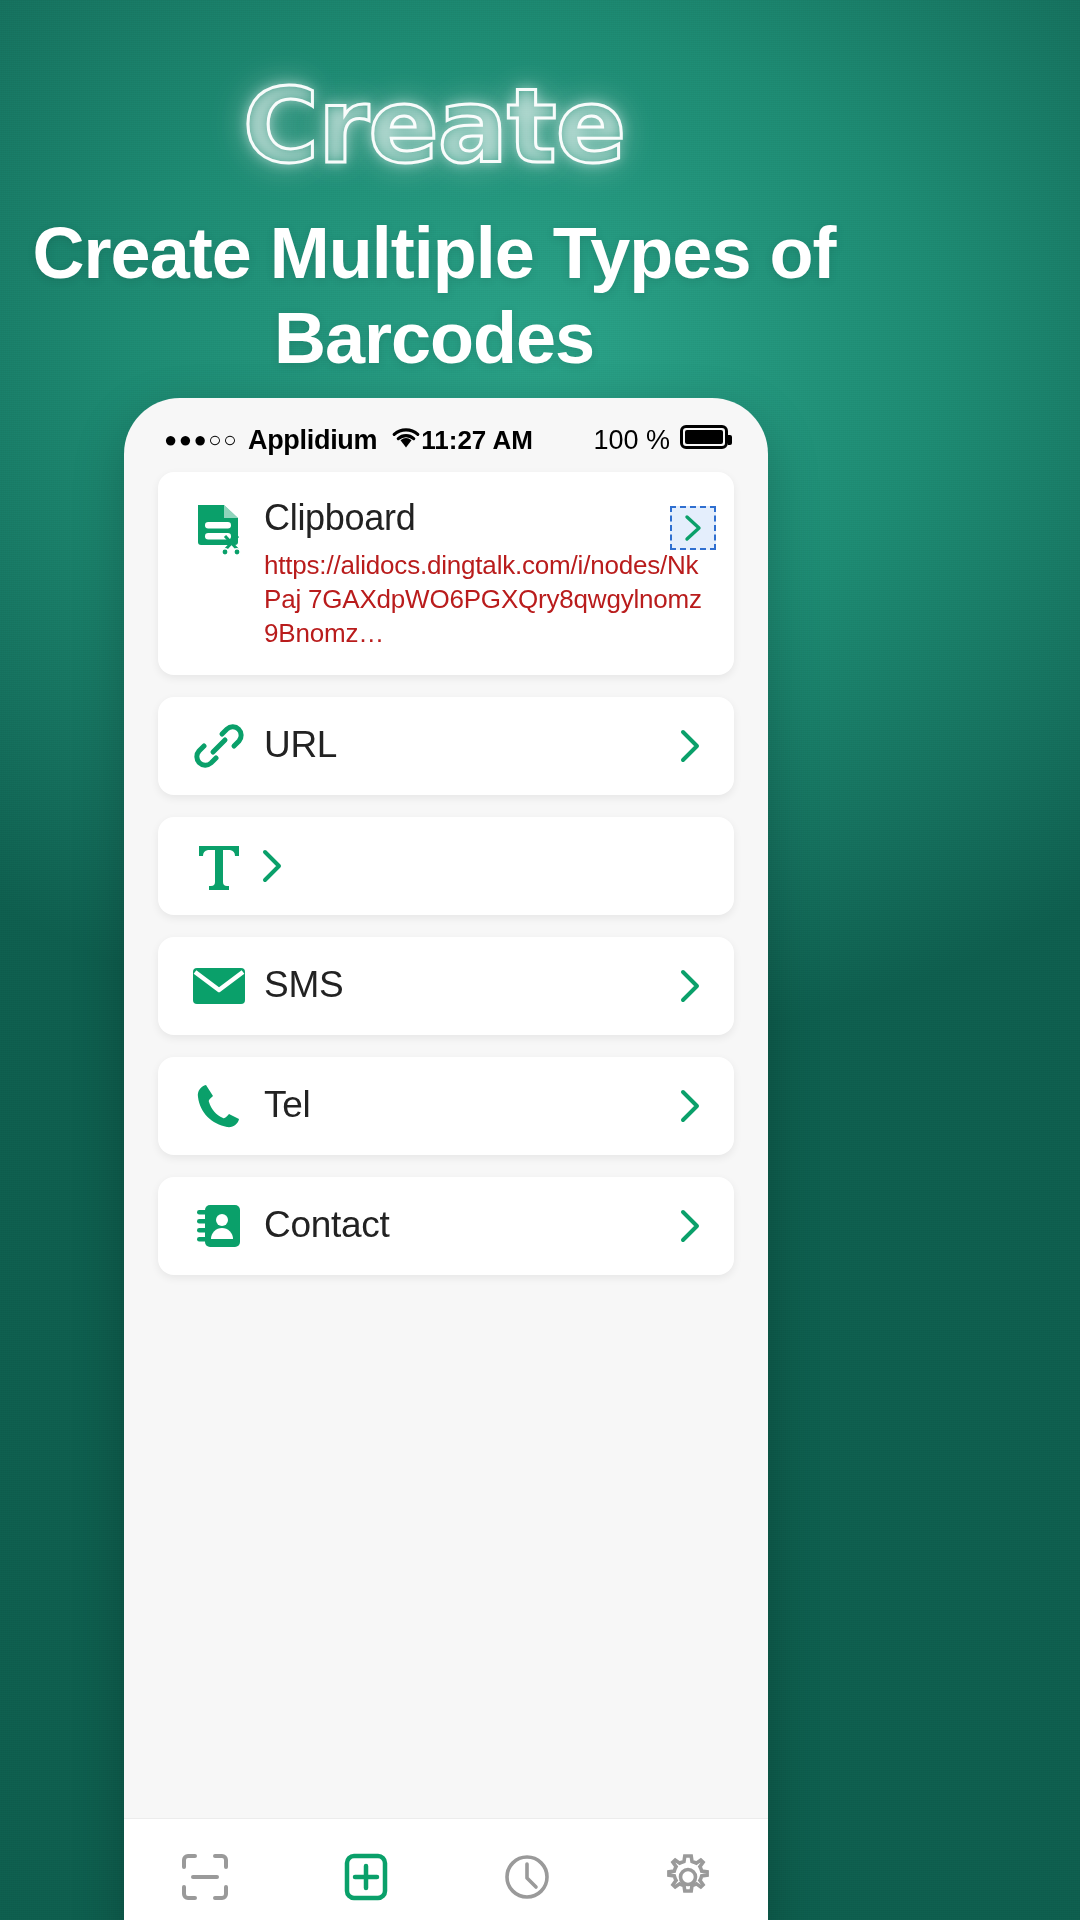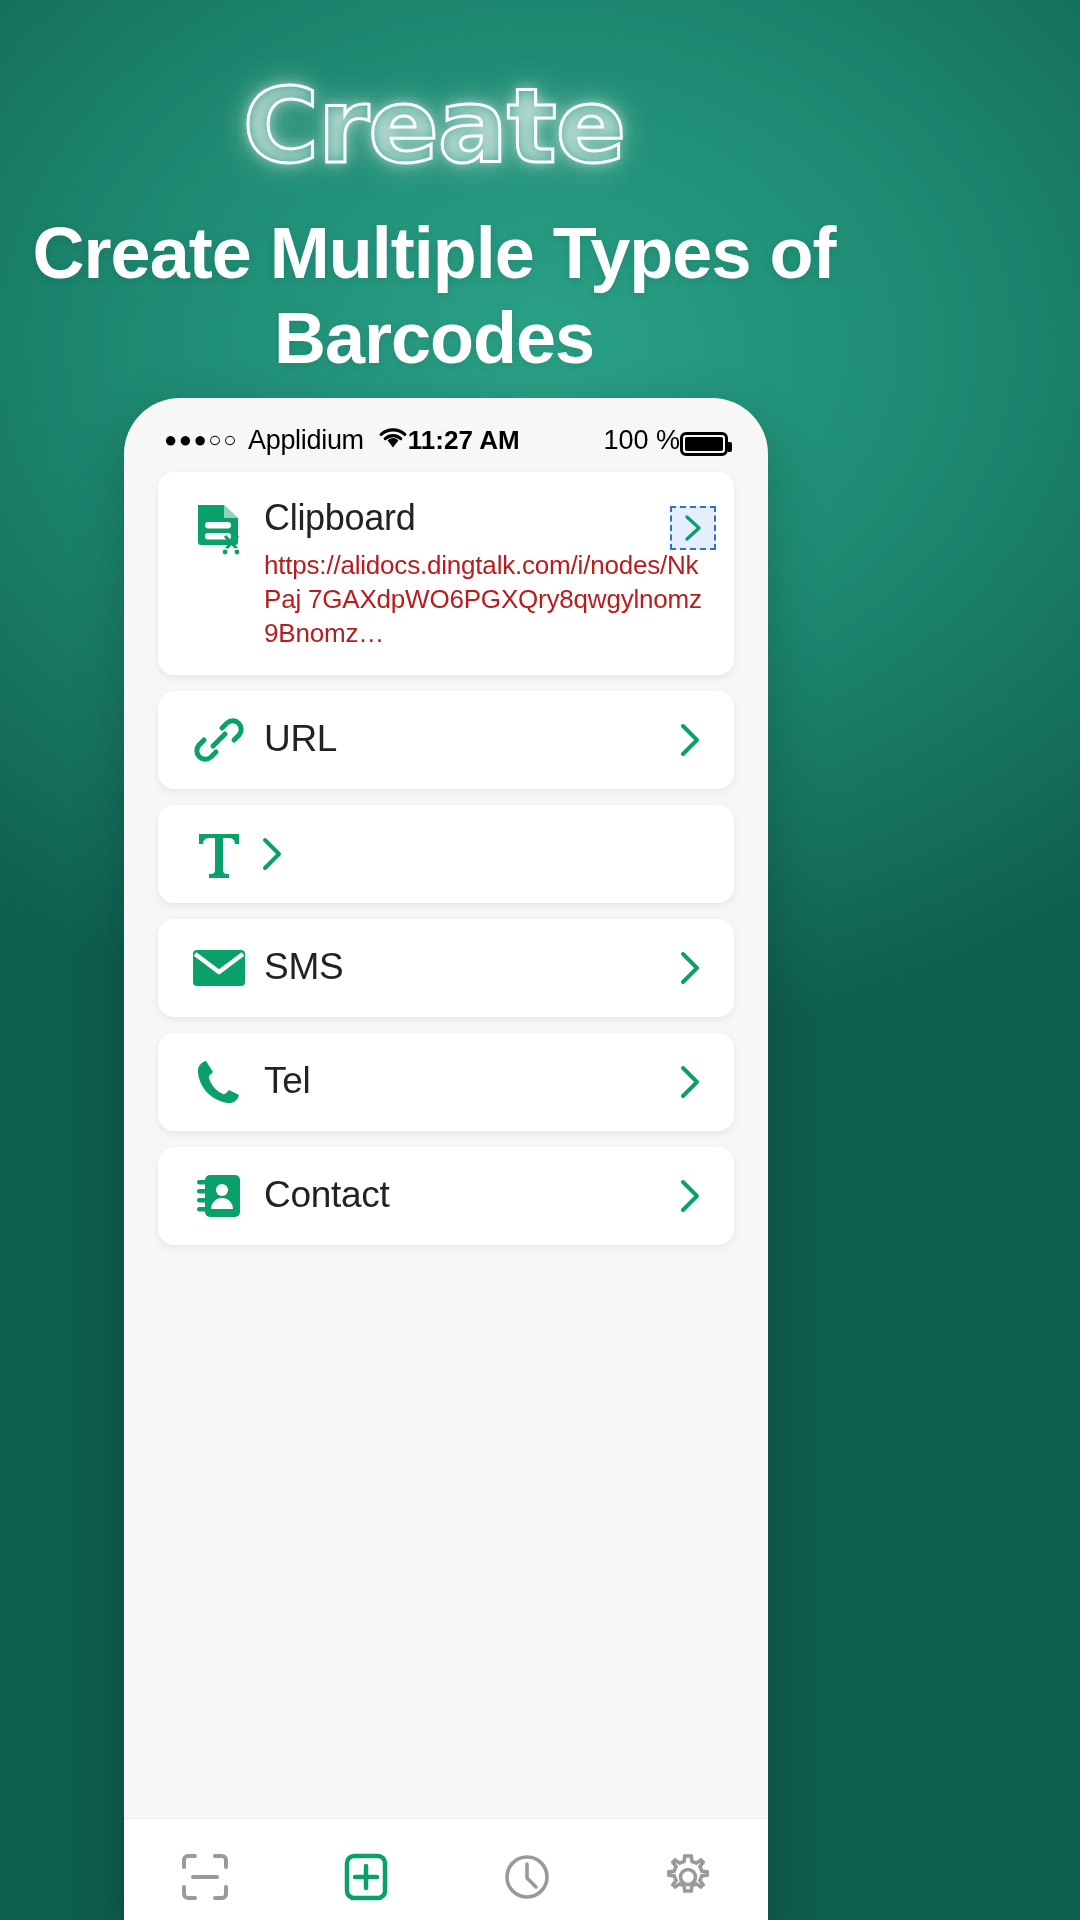--- a/index.html
+++ b/index.html
@@ -70,23 +70,23 @@
 
   
   #statusbar {
     height:74px; flex:0 0 74px;
     display:flex; align-items:center;
     padding:10px 40px 0 40px;
     font-size:26px; font-weight:bold; color:#000;
   }
   .sb-left { display:flex; align-items:center; gap:10px; flex:1; }
   .sb-center { flex:0 0 auto; }
-  .sb-right { flex:1; display:flex; align-items:flex-end; justify-content:flex-end; }
+  .sb-right { flex:1; display:flex; align-items:flex-start; justify-content:flex-end; gap:10px; }
   .dots { letter-spacing:1.5px; font-size:22px; }
-  .carrier { font-weight:normal; font-size:27px; letter-spacing:-.3px; }
+  .carrier { font-weight:bold; font-size:27px; letter-spacing:-.3px; }
   .wifi-ico { display:inline-block; margin-left:4px; }
   .batt-pct { font-weight:normal; font-size:27px; }
   .batt {
     width:48px; height:24px;
     border:3px solid #000; border-radius:6px;
     position:relative; display:inline-block;
   }
   .batt::after{
     content:""; position:absolute; right:-7px; top:7px;
     width:4px; height:10px; background:#000; border-radius:0 2px 2px 0;
@@ -97,21 +97,21 @@
   #page-title {
     text-align:center;
     font-size:54px;
     font-weight:bold;
     color:#383838;
     letter-spacing:1px;
     padding:34px 0 30px;
   }
 
   
-  #list { padding:0 34px; display:flex; flex-direction:column; gap:16px; }
+  #list { padding:0 34px; display:flex; flex-direction:column; gap:22px; }
 
   .card {
     background:#fff;
     border-radius:16px;
     box-shadow:0 3px 9px rgba(0,0,0,.07);
     display:flex; align-items:center;
     padding:0 22px 0 30px;
     min-height:98px;
     position:relative;
   }

